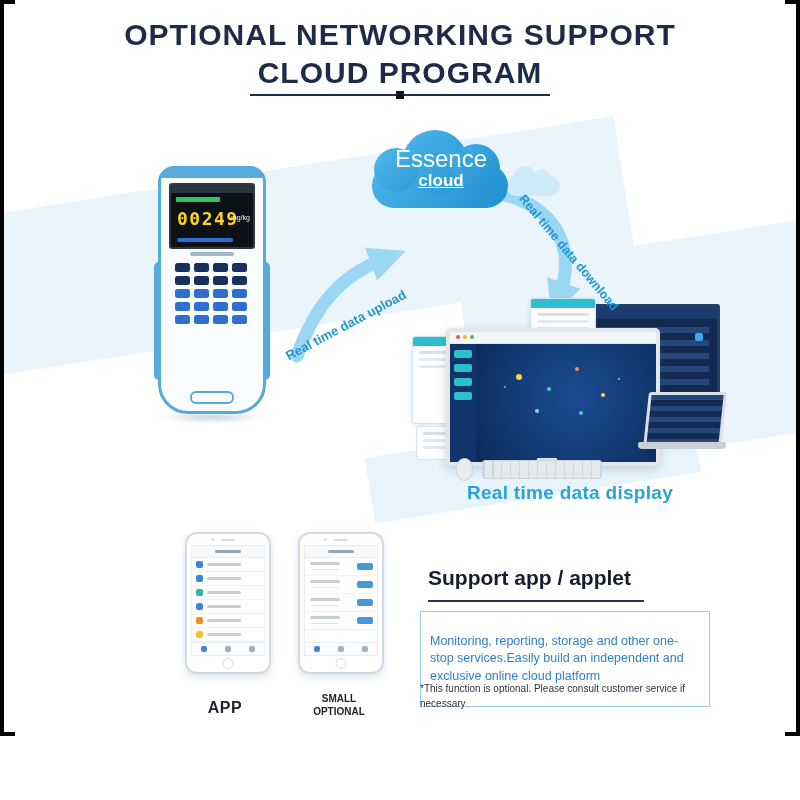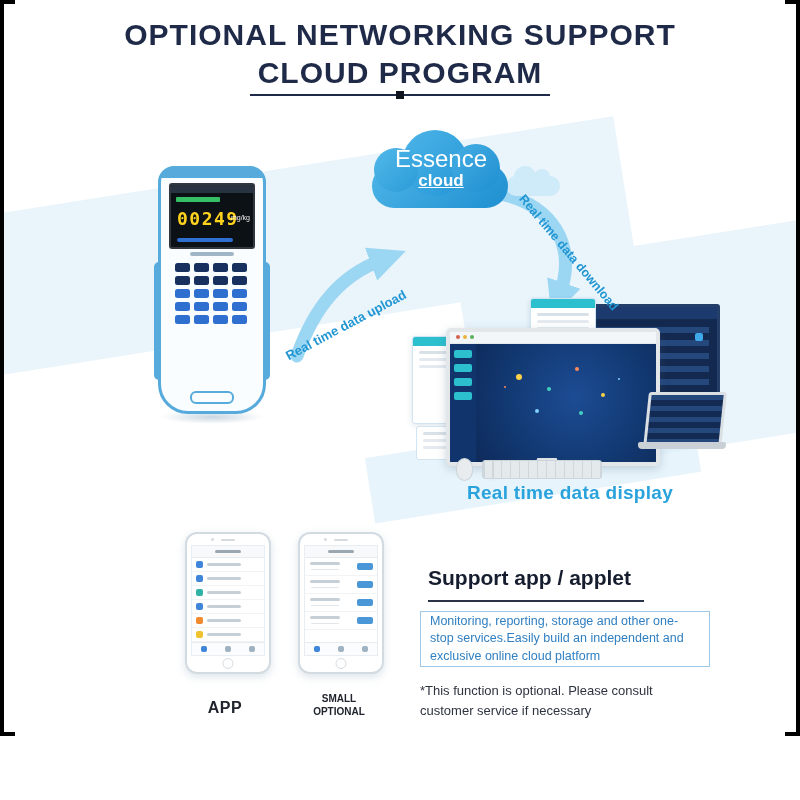--- a/index.html
+++ b/index.html
@@ -143,23 +143,23 @@
        display:flex;justify-content:space-around;align-items:center;}
   .pnav i{width:6px;height:6px;border-radius:2px;background:#9fb3c2;}
   .pnav i.a{background:#3f86da;}
   .phone-label{position:absolute;text-align:center;font-weight:bold;color:#20242c;z-index:4;}
   .lab-app{left:181px;top:699px;width:88px;font-size:16px;letter-spacing:.5px;}
   .lab-sp{left:296px;top:693px;width:86px;font-size:10px;line-height:1.25;}
 
   
   .support-heading{position:absolute;left:428px;top:566px;font-size:21px;font-weight:bold;color:#161d2e;z-index:4;}
   .support-underline{position:absolute;left:428px;top:600px;width:216px;height:2px;background:#2a3347;z-index:4;}
-  .support-box{position:absolute;left:420px;top:611px;width:270px;padding:1px 9px;border:1px solid #9ec9e6;
+  .support-box{position:absolute;left:420px;top:611px;width:270px;padding:21px 9px;border:1px solid #9ec9e6;
        color:#2f7fc1;font-size:12.5px;line-height:1.38;z-index:4;}
-  .footnote{position:absolute;left:420px;top:681px;width:272px;font-size:13px;line-height:1.5;color:#2e3340;z-index:4;}
+  .footnote{position:absolute;left:420px;top:681px;width:272px;font-size:10px;line-height:1.5;color:#2e3340;z-index:4;}
 </style>
 </head>
 <body>
 
 <div id="canvas">
 
   <div class="band band1"></div>
   <div class="band band2"></div>
   <div class="band band3"></div>
 

